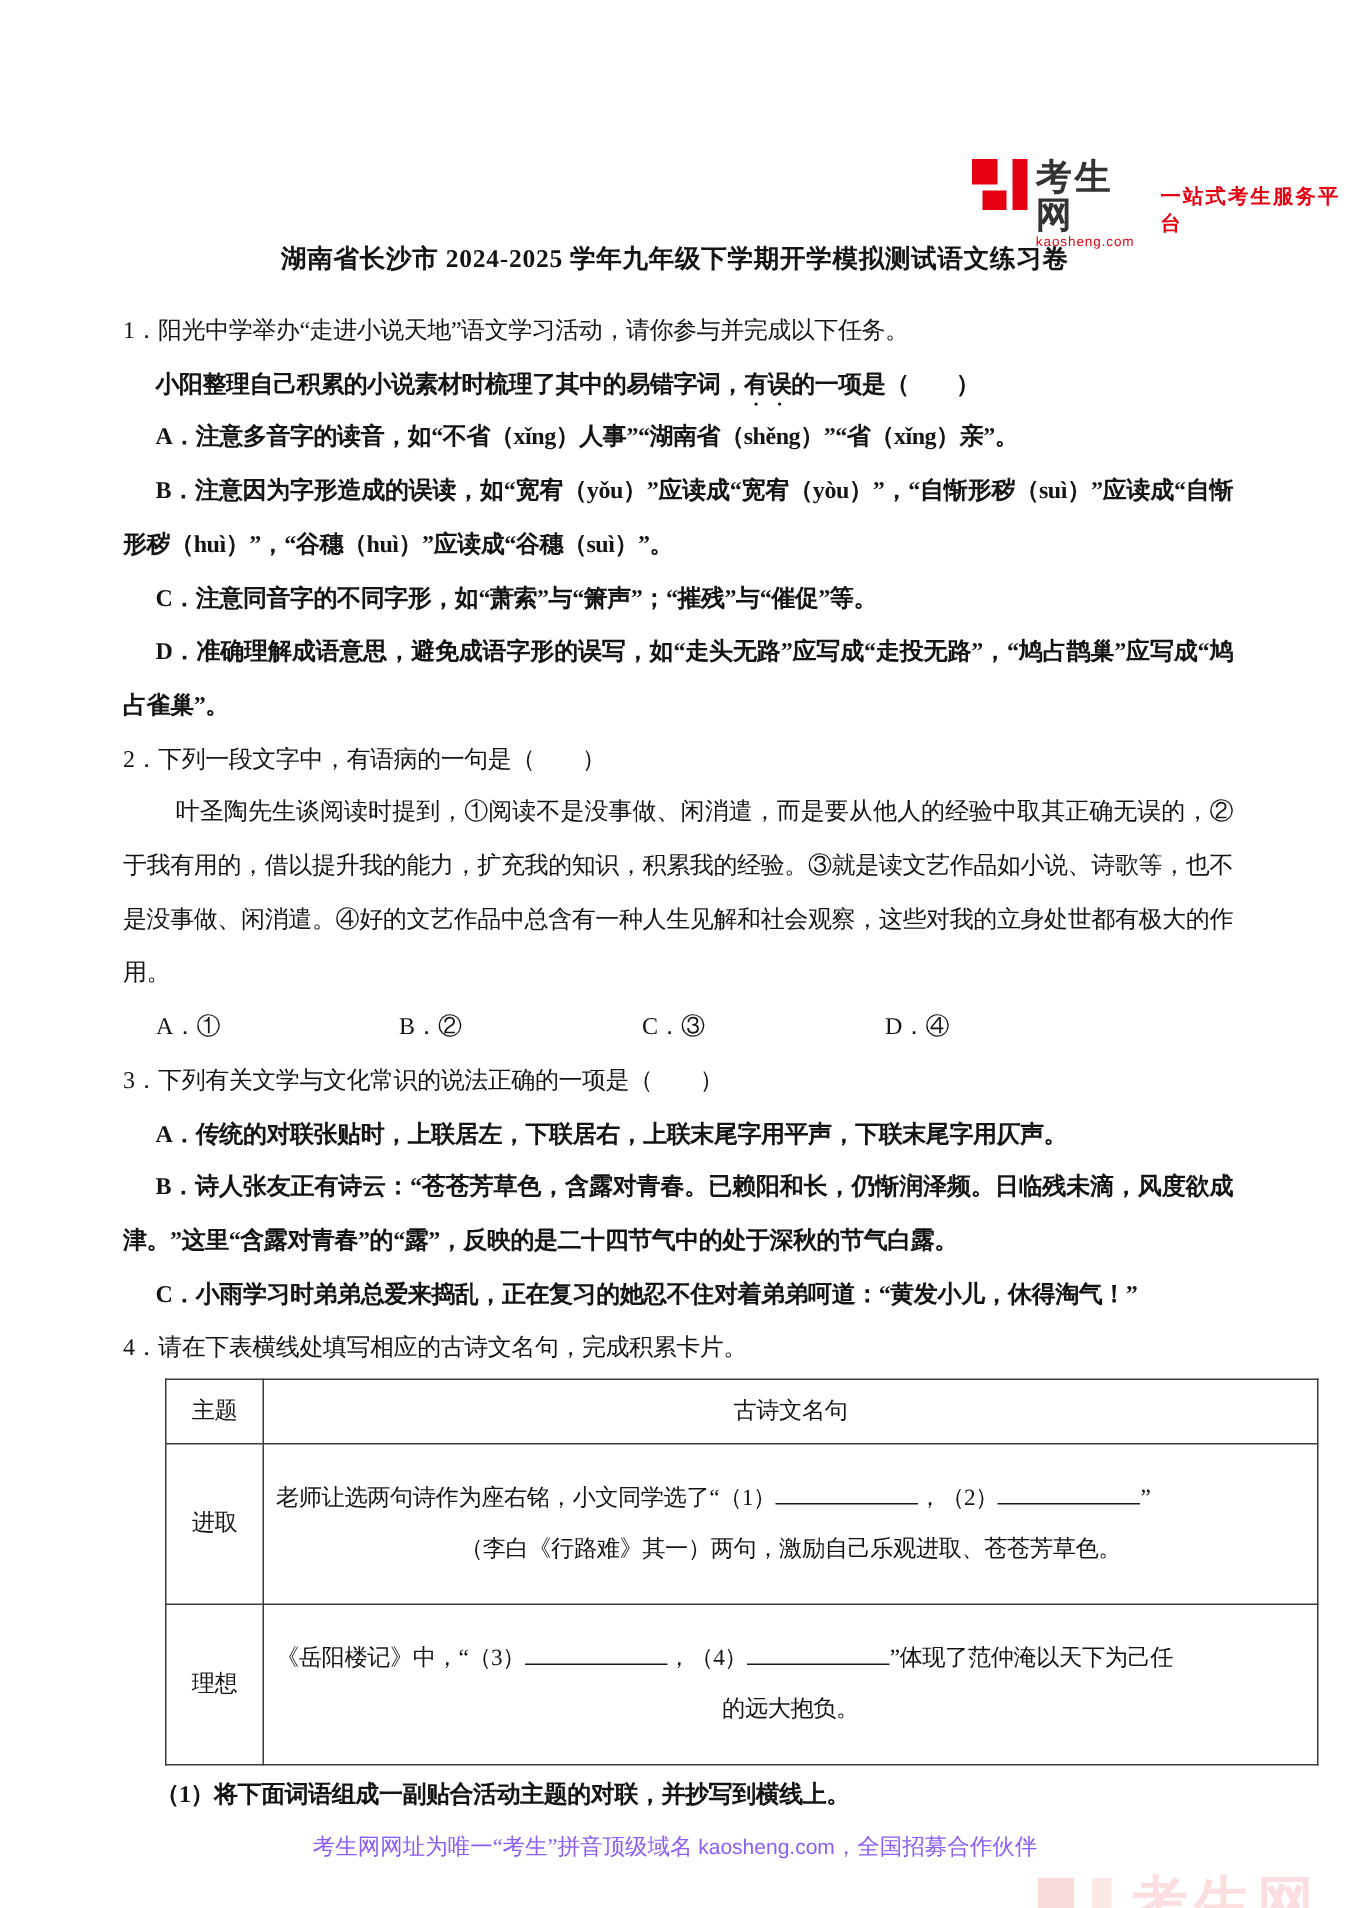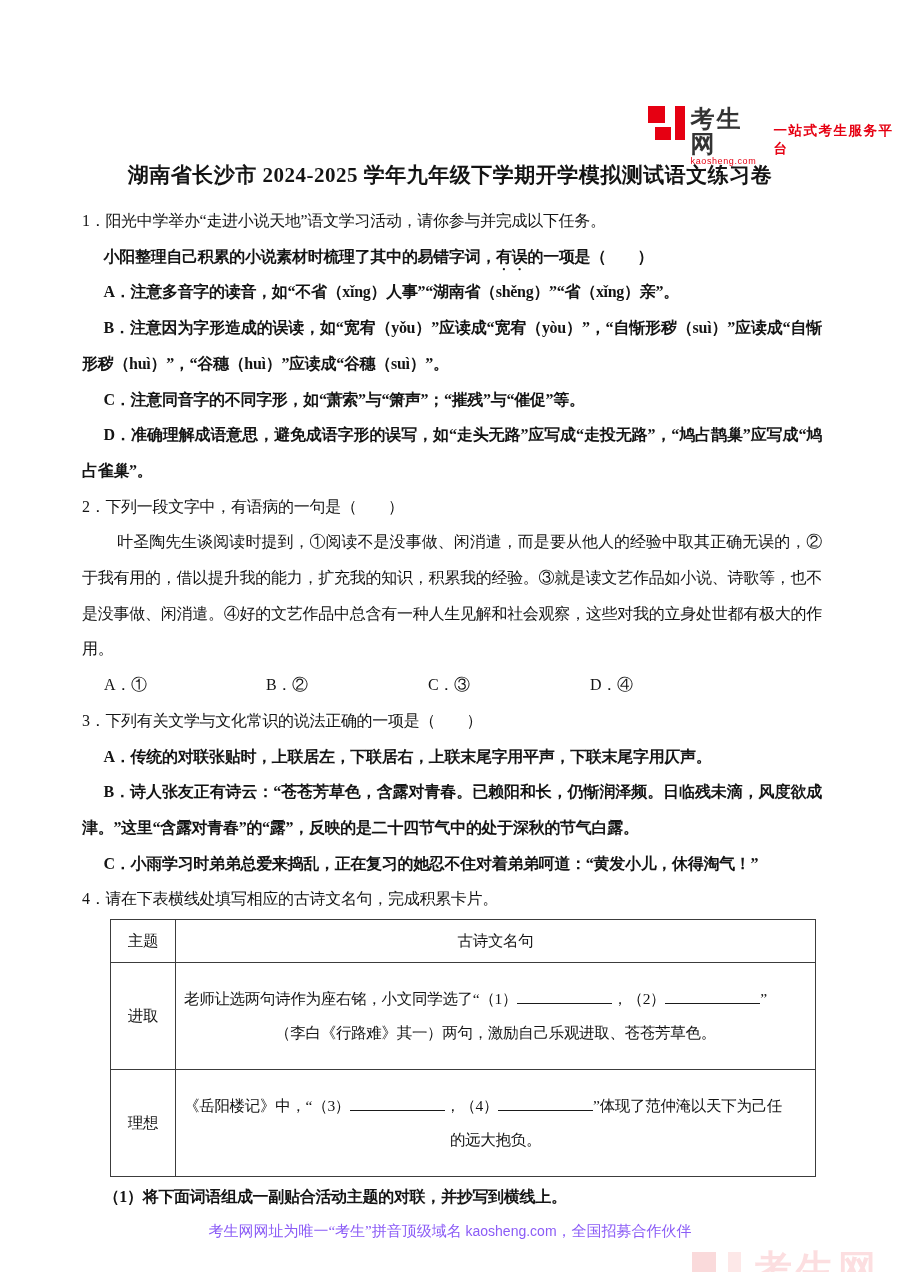--- a/index.html
+++ b/index.html
@@ -13,38 +13,38 @@
   .logo-mark { position:relative; width:38px; height:38px; margin-right:7px; }
   .logo-mark .b1 { position:absolute; left:0;  top:0;   width:17px; height:17px; background:#e60012; }
   .logo-mark .b2 { position:absolute; left:7px; top:21px; width:16px; height:13px; background:#e60012; }
   .logo-mark .b3 { position:absolute; left:27px; top:0;  width:10px; height:34px; background:#e60012; }
   .logo-text { display:flex; flex-direction:column; }
   .logo-name { font-family:"Liberation Sans","DejaVu Sans",sans-serif; font-size:24px; font-weight:bold; color:#333; line-height:25px; letter-spacing:2px; }
   .logo-domain { font-family:"Liberation Sans","DejaVu Sans",sans-serif; font-size:9px; color:#e60012; letter-spacing:0.6px; line-height:11px; }
   .logo-tagline { font-family:"Liberation Sans","DejaVu Sans",sans-serif; font-size:13.5px; font-weight:bold; color:#e60012; margin:16px 0 0 10px; letter-spacing:1.5px; }
 
   
-  .title { position:absolute; top:113px; left:0; width:100%; text-align:center; font-size:21px; font-weight:bold; letter-spacing:0.5px; }
+  .title { position:absolute; top:113px; left:0; width:100%; text-align:center; font-size:17px; font-weight:bold; letter-spacing:0.5px; }
 
   
   .content { position:absolute; top:155px; left:82px; width:740px; font-size:16px; line-height:35.7px; letter-spacing:-0.3px; text-align:justify; }
   .content p { margin:0; }
   .opt, .sub { text-indent:1.35em;font-weight:bold; }
   .indent2 { text-indent:2.2em; }
   .emph {
     -webkit-text-emphasis:filled dot; -webkit-text-emphasis-position:under left;
     text-emphasis:filled dot; text-emphasis-position:under left;
   }
   .choices { display:flex; }
   .choices span { display:inline-block; width:162px; }
   .choices span:first-child { margin-left:22px; }
   .choices span:last-child { width:auto; }
 
   
-  table.card { border-collapse:collapse; margin:2px 0 2px 28px; width:706px; font-size:15.5px; line-height:34px; letter-spacing:-0.3px; table-layout:fixed; }
+  table.card { border-collapse:collapse; margin:2px 0 2px 28px; width:769px; font-size:15.5px; line-height:34px; letter-spacing:-0.3px; table-layout:fixed; }
   .card th, .card td { border:1px solid #3c3c3c; }
   .card th { font-weight:normal; height:40px; text-align:center; }
   .card .theme-col { width:62px; }
   td.theme { text-align:center; }
   td.cdata { padding:19px 8px; }
   .blank { display:inline-block; width:95px; height:14px; border-bottom:1px solid #1a1a1a; }
   .cline1 { text-align:left; }
   .cline2 { text-align:center; }
 
   

